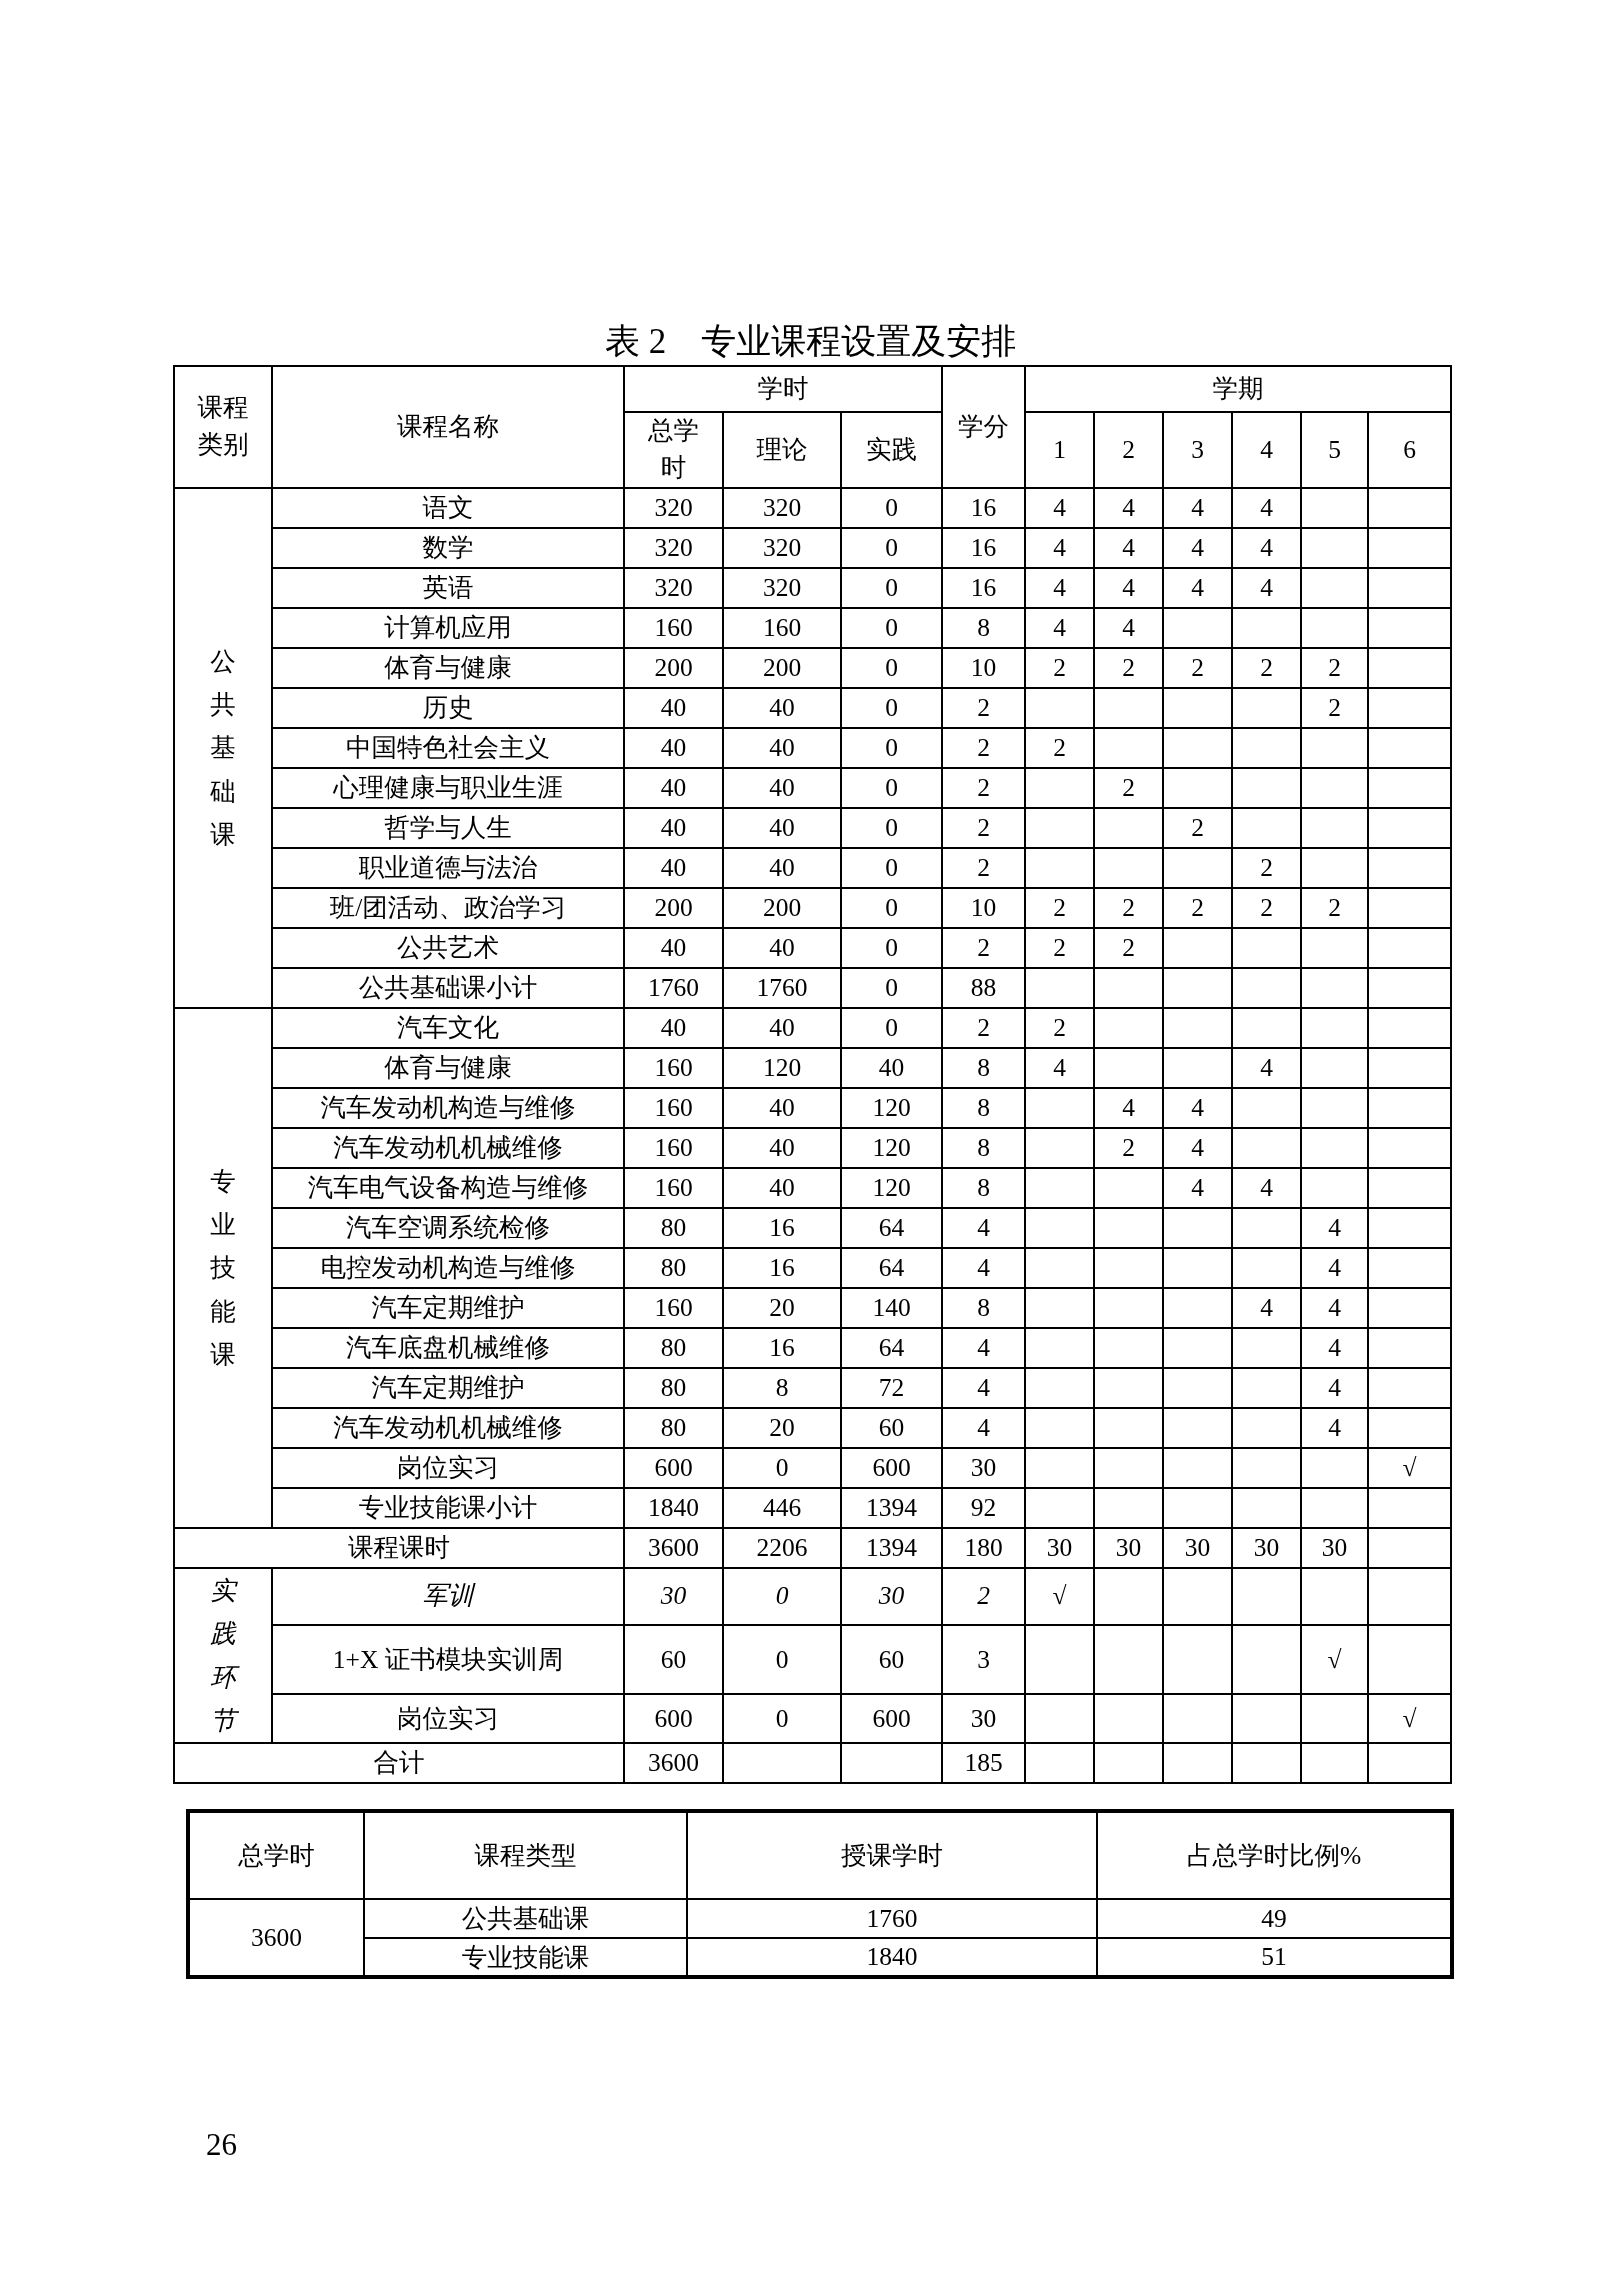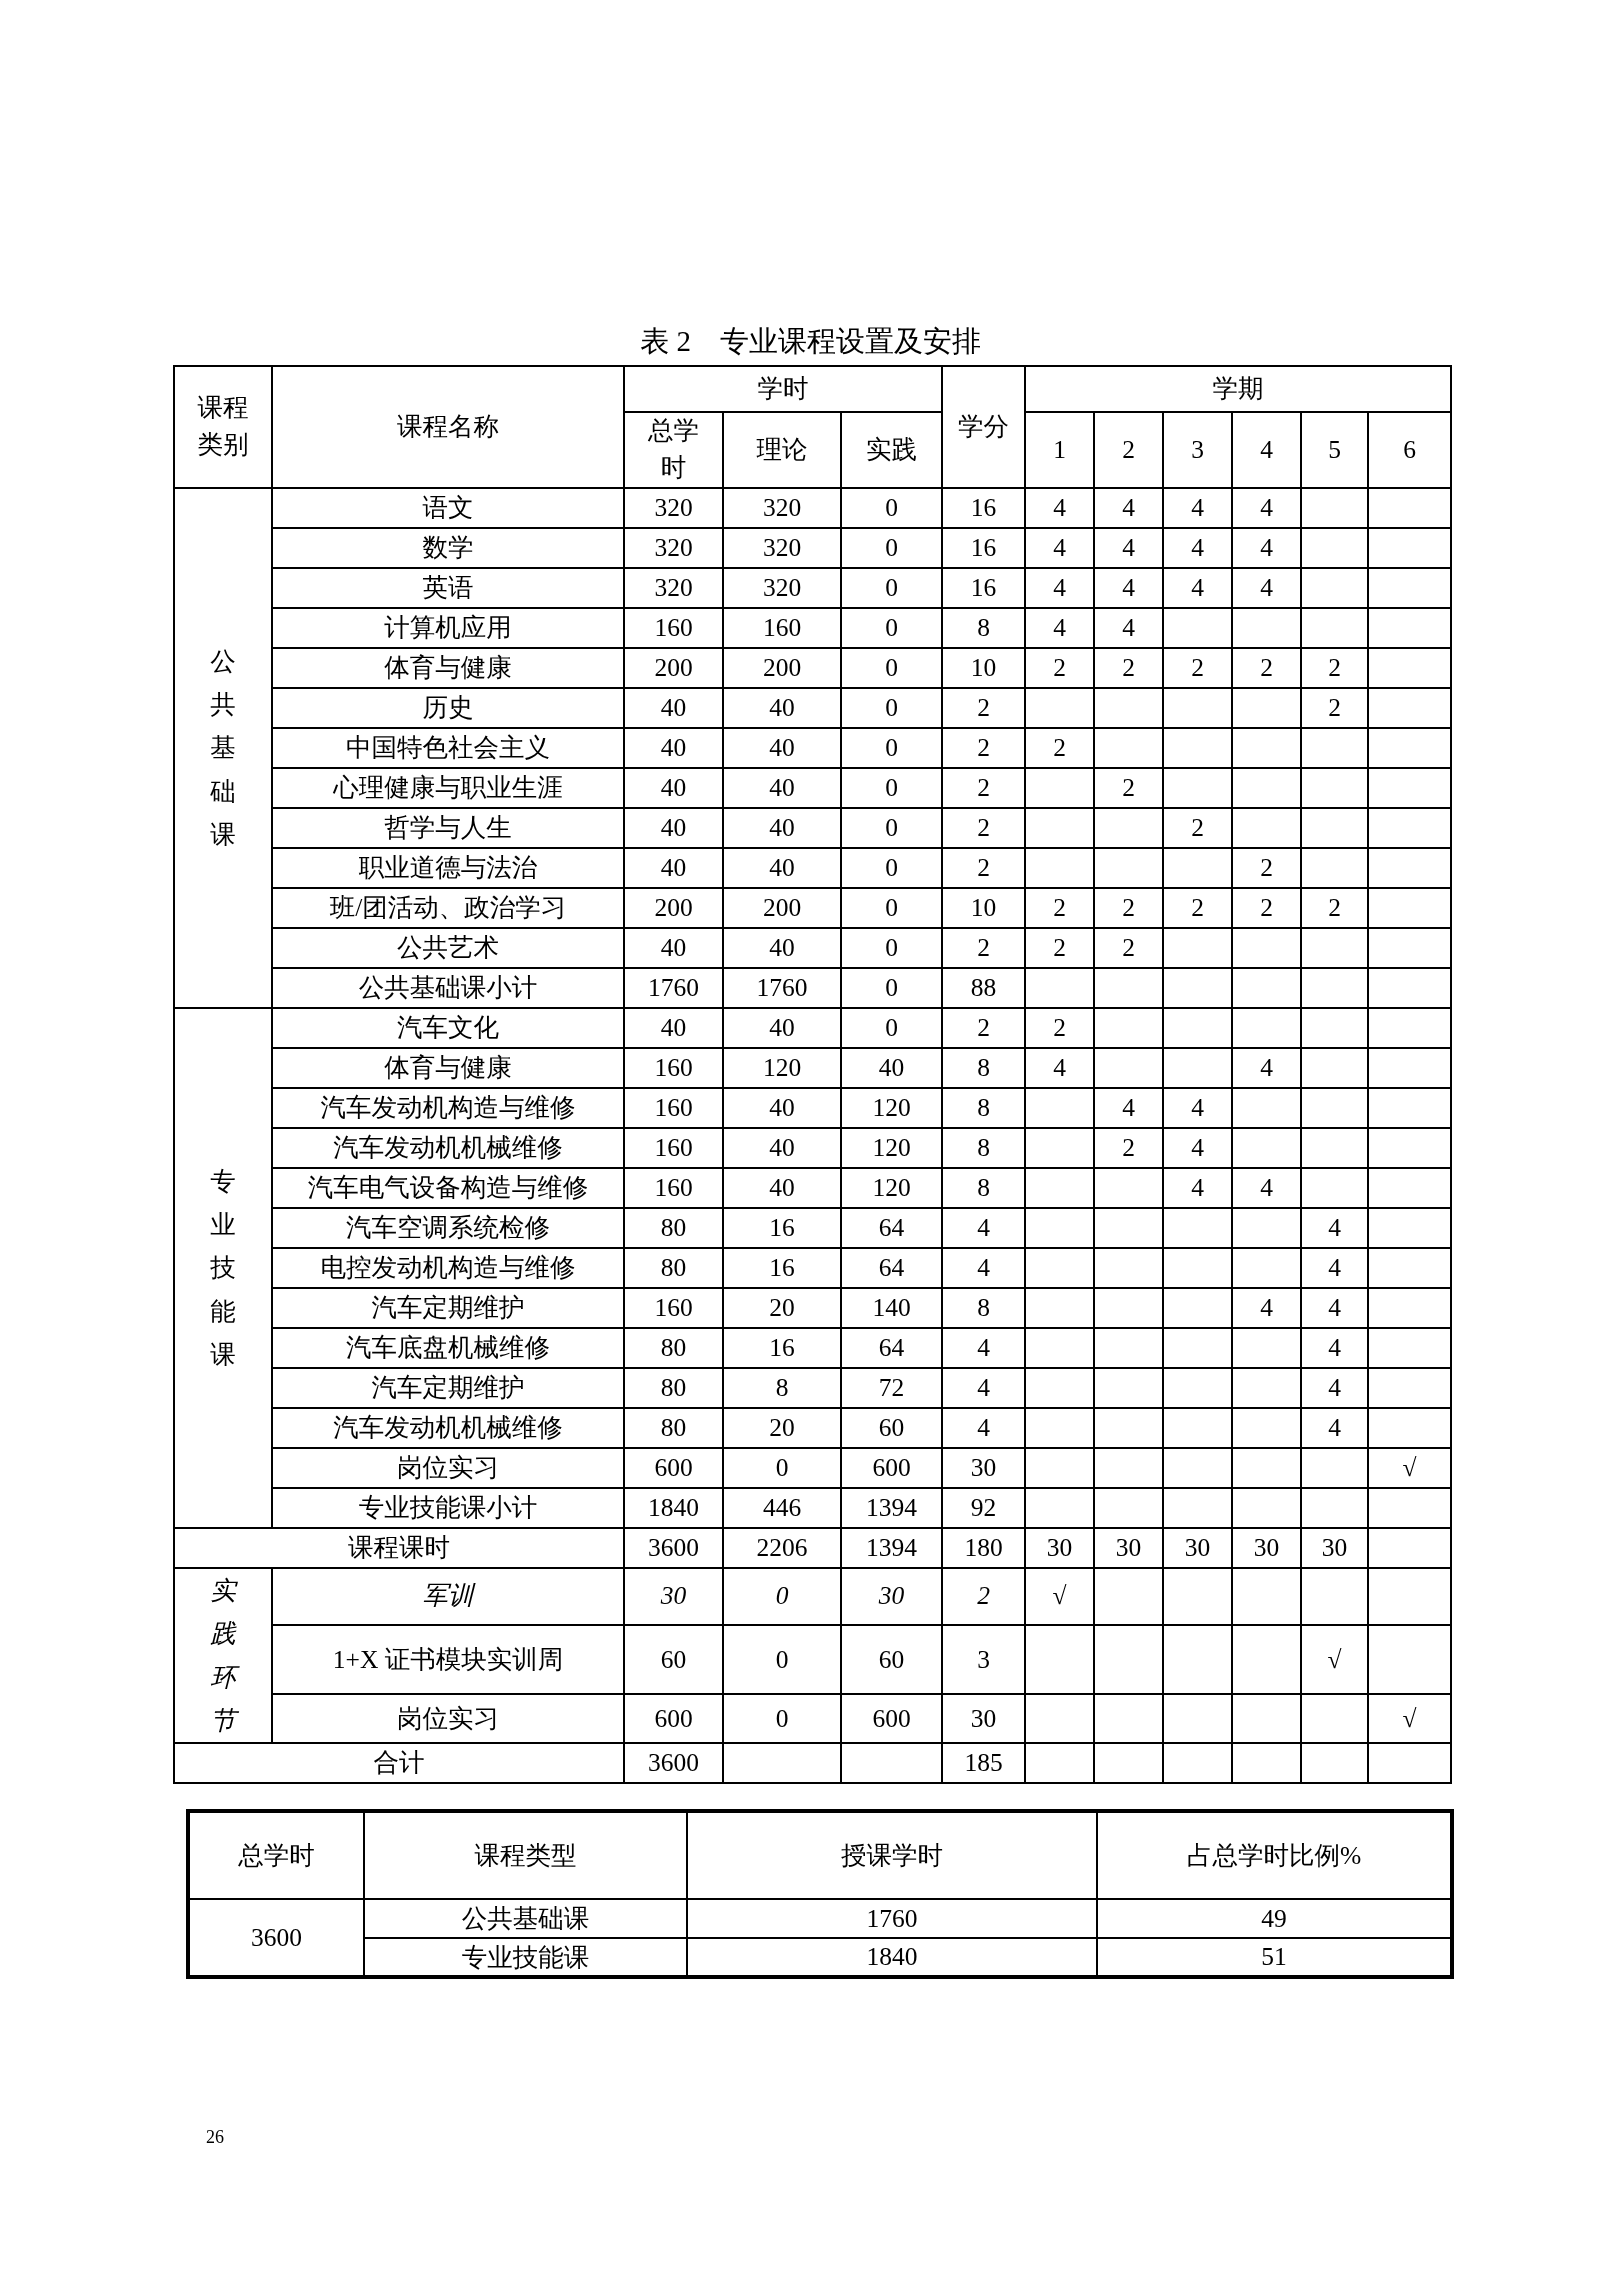--- a/index.html
+++ b/index.html
@@ -9,21 +9,21 @@
     width: 1621px;
     height: 2293px;
     background: #ffffff;
     font-family: "Liberation Serif", "DejaVu Serif", serif;
     color: #000000;
     margin: 0 auto;
     overflow: hidden;
   }
   .tbl-title {
     text-align: center;
-    font-size: 29px;
+    font-size: 35px;
     line-height: 37px;
     height: 42px;
     white-space: pre;
   }
   table { border-collapse: collapse; table-layout: fixed; background: #fff; }
   .t2 { width: 1275px; border-radius: 13px; }
   .t2 th, .t2 td {
     border: 2px solid #000;
     text-align: center;
     vertical-align: middle;
@@ -61,21 +61,21 @@
     overflow: hidden;
   }
   .t3 thead tr { height: 88px; }
   .t3 tbody tr { height: 39px; }
   .t2-wrap { position: absolute; left: 173px; top: 323px; width: 1275px; }
   .t3-wrap { position: absolute; left: 186px; top: 1809px; width: 1264px; }
   .page-num {
     position: absolute;
     left: 206px;
     top: 2127px;
-    font-size: 18px;
+    font-size: 31px;
   }
 </style>
 </head>
 <body>
 
 <div class="page">
 
   <div class="t2-wrap">
     <div class="tbl-title">表 2　专业课程设置及安排</div>
     <table class="t2">

